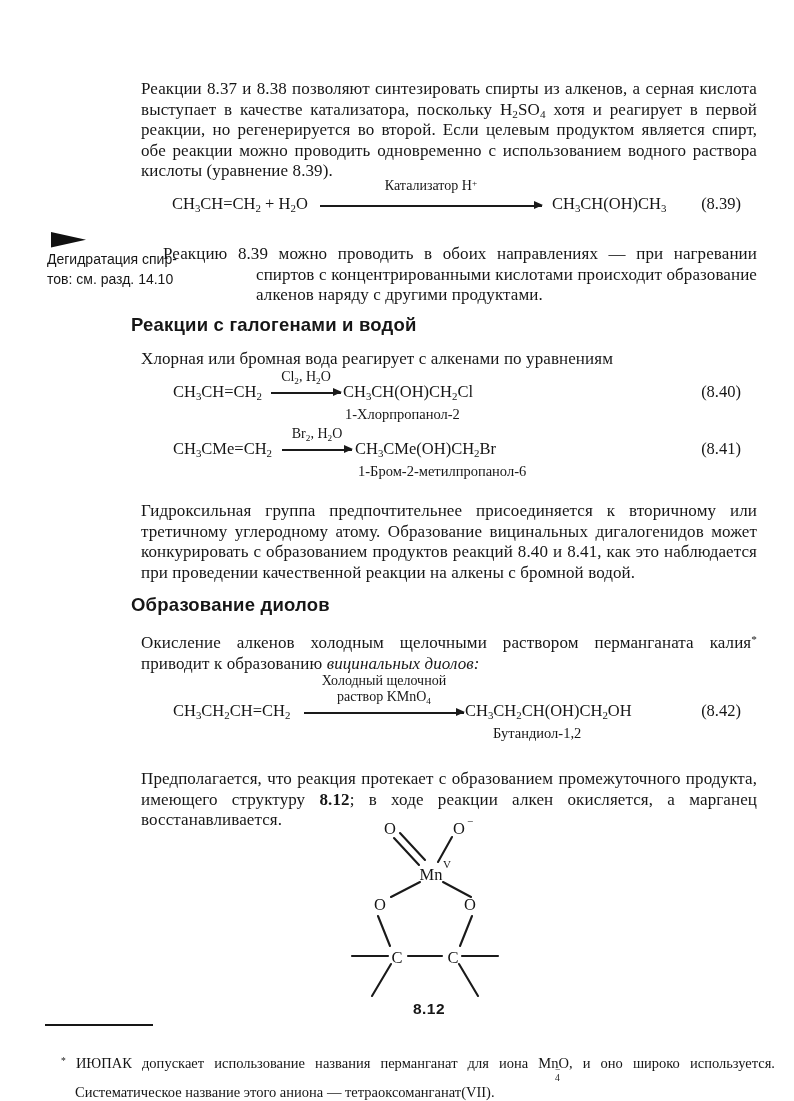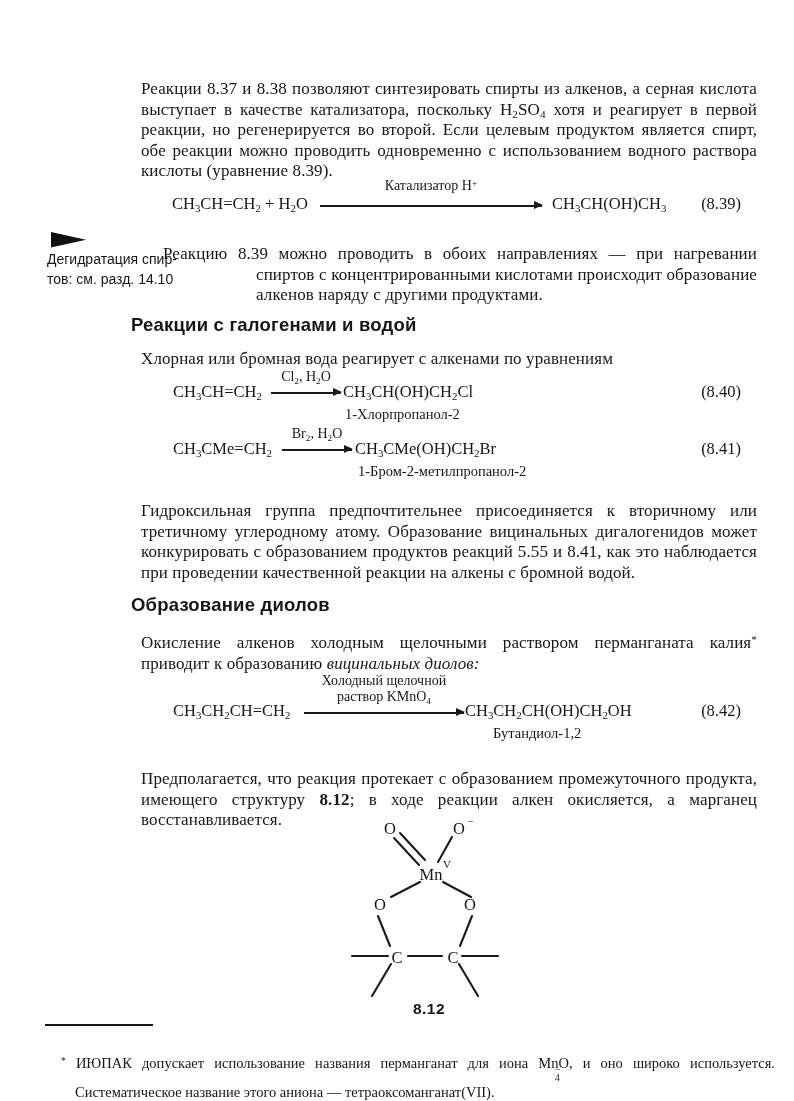--- a/index.html
+++ b/index.html
@@ -105,25 +105,25 @@
     <span class="eq-num" style="top:14px">(8.40)</span>
   </div>
 
   <div class="eq-row" style="top:425px;height:58px">
     <span class="fml" style="left:48px;top:14px">CH<sub>3</sub>CMe=CH<sub>2</sub></span>
     <div class="arrow-unit" style="left:157px;top:0;width:70px;height:28px">
       <span class="arrow-label" style="top:1px">Br<sub>2</sub>, H<sub>2</sub>O</span>
       <div class="arrow-line" style="top:24px"></div>
     </div>
     <span class="fml" style="left:230px;top:14px">CH<sub>3</sub>CMe(OH)CH<sub>2</sub>Br</span>
-    <span class="prod-name" style="left:233px;top:38px">1-Бром-2-метилпропанол-2</span>
+    <span class="prod-name" style="left:233px;top:38px">1-Бром-2-метилпропанол-6</span>
     <span class="eq-num" style="top:14px">(8.41)</span>
   </div>
 
-  <p class="body-text" style="top:485px">Гидроксильная группа предпочтительнее присоединяется к вторичному или третичному углеродному атому. Образование вицинальных дигалогенидов может конкурировать с образованием продуктов реакций 5.55 и 8.41, как это наблюдается при проведении качественной реакции на алкены с бромной водой.</p>
+  <p class="body-text" style="top:485px">Гидроксильная группа предпочтительнее присоединяется к вторичному или третичному углеродному атому. Образование вицинальных дигалогенидов может конкурировать с образованием продуктов реакций 8.40 и 8.41, как это наблюдается при проведении качественной реакции на алкены с бромной водой.</p>
 
   <h3 class="h-sans" style="top:588px">Образование диолов</h3>
   <p class="body-text" style="top:617px">Окисление алкенов холодным щелочными раствором перманганата калия<sup>*</sup> приводит к образованию <i>вицинальных диолов:</i></p>
 
   <div class="eq-row" style="top:672px;height:78px">
     <span class="fml" style="left:48px;top:29px">CH<sub>3</sub>CH<sub>2</sub>CH=CH<sub>2</sub></span>
     <div class="arrow-unit" style="left:179px;top:0;width:160px;height:44px">
       <span class="arrow-label" style="top:1px">Холодный щелочной</span>
       <span class="arrow-label l2">раствор KMnO<sub>4</sub></span>
       <div class="arrow-line" style="top:40px"></div>

